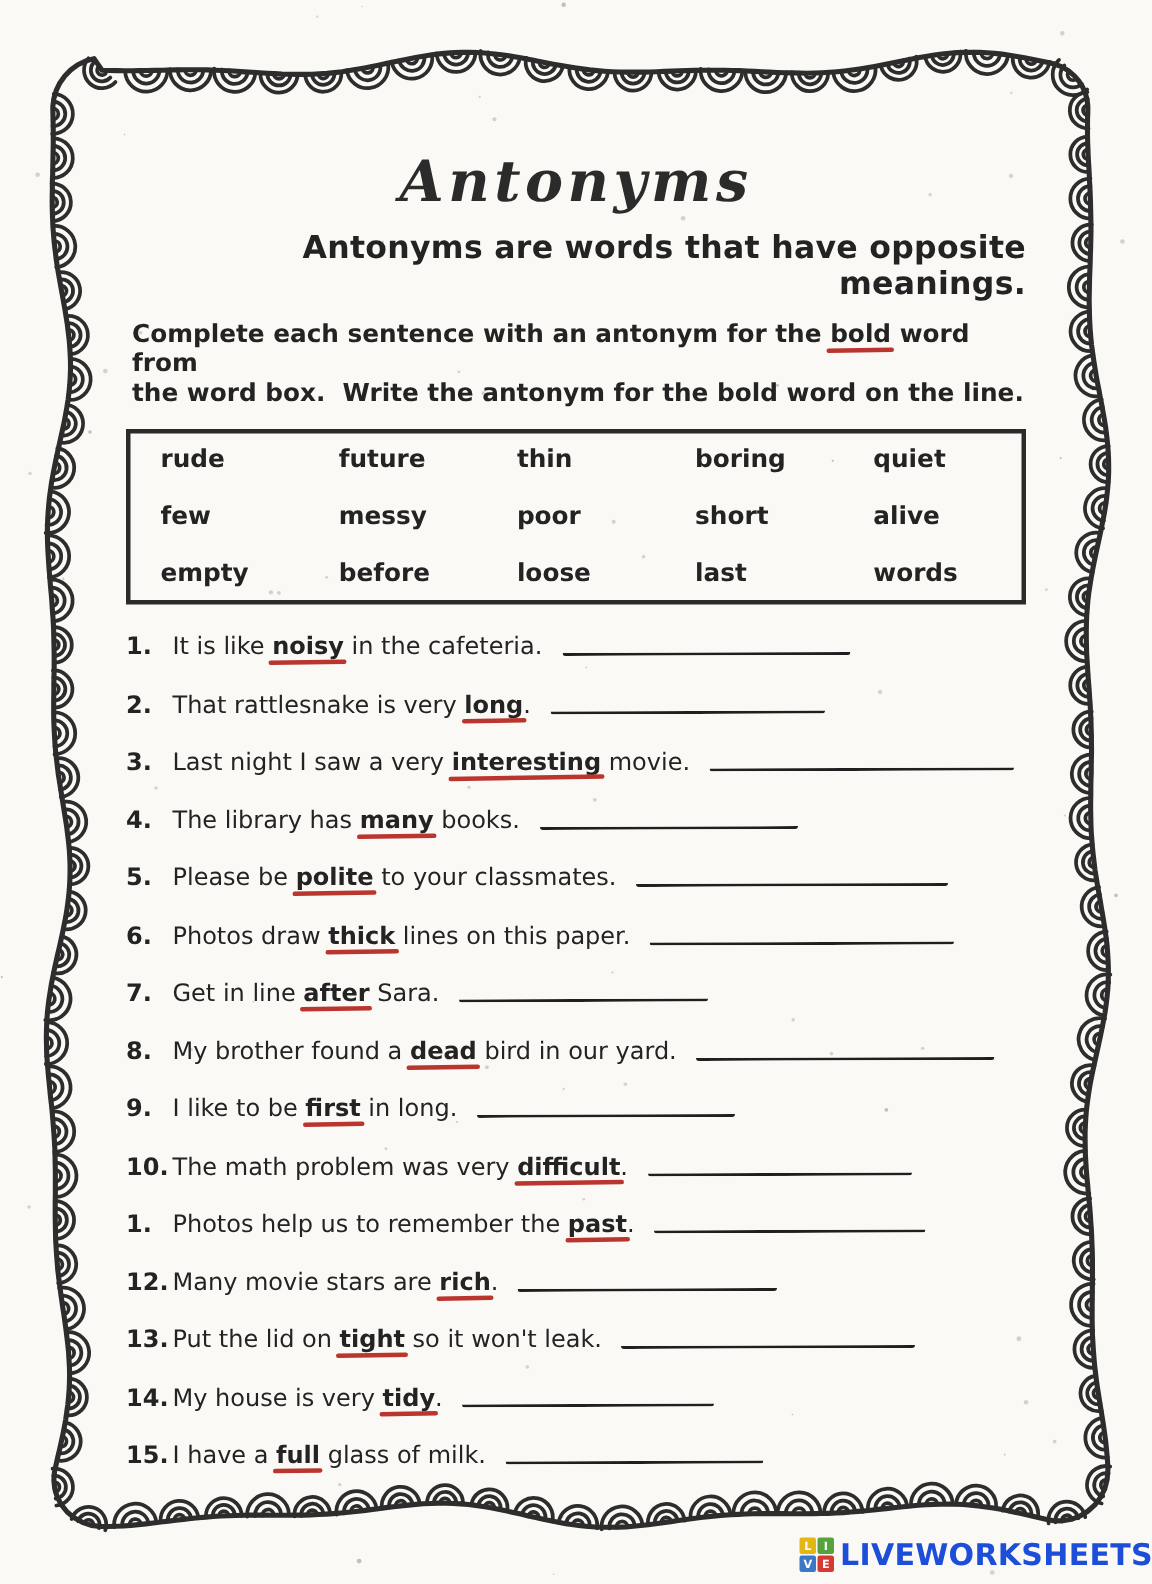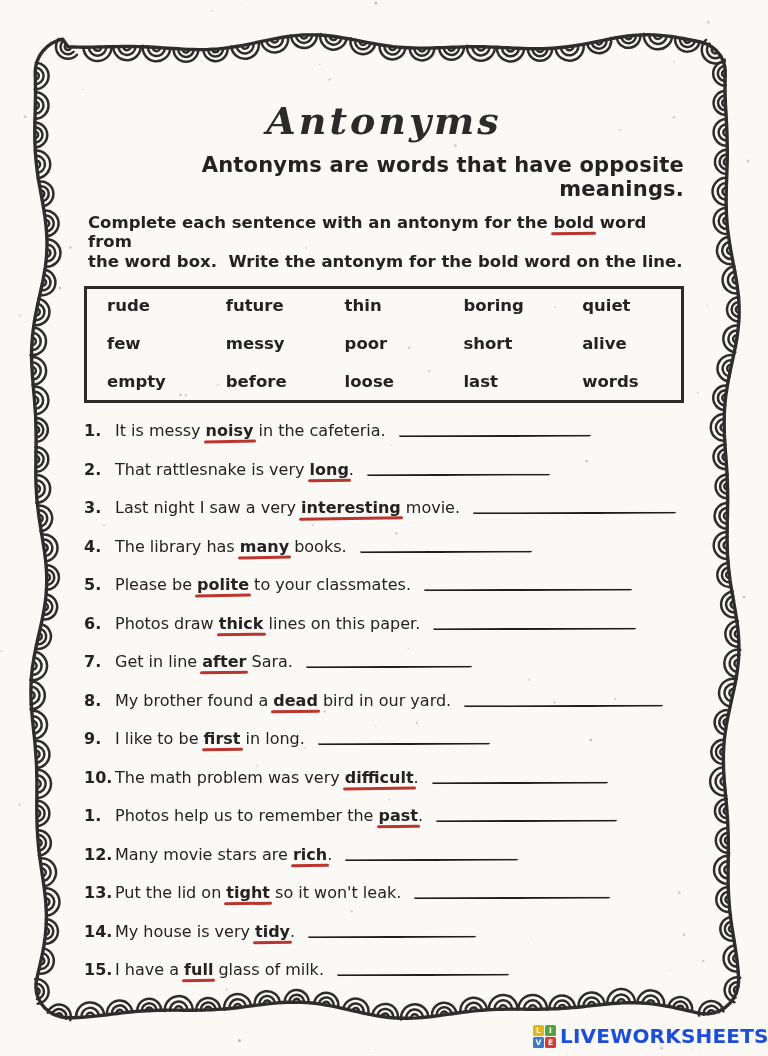--- a/index.html
+++ b/index.html
@@ -721,21 +721,21 @@
       <span class="wb-cell">empty</span>
       <span class="wb-cell">before</span>
       <span class="wb-cell">loose</span>
       <span class="wb-cell">last</span>
       <span class="wb-cell">words</span>
     </div>
 
   <ol class="sentences" id="sentences">
       <li class="row">
     <span class="num">1.</span>
-    <span class="txt"><span class="pre">It is messy </span><span class="kw">noisy</span><span class="post"> in the cafeteria.</span><span class="blank" style="width: 192px;"></span></span>
+    <span class="txt"><span class="pre">It is like </span><span class="kw">noisy</span><span class="post"> in the cafeteria.</span><span class="blank" style="width: 192px;"></span></span>
   </li>
       <li class="row">
     <span class="num">2.</span>
     <span class="txt"><span class="pre">That rattlesnake is very </span><span class="kw">long</span><span class="post">.</span><span class="blank" style="width: 183px;"></span></span>
   </li>
       <li class="row">
     <span class="num">3.</span>
     <span class="txt"><span class="pre">Last night I saw a very </span><span class="kw">interesting</span><span class="post"> movie.</span><span class="blank" style="width: 203px;"></span></span>
   </li>
       <li class="row">

